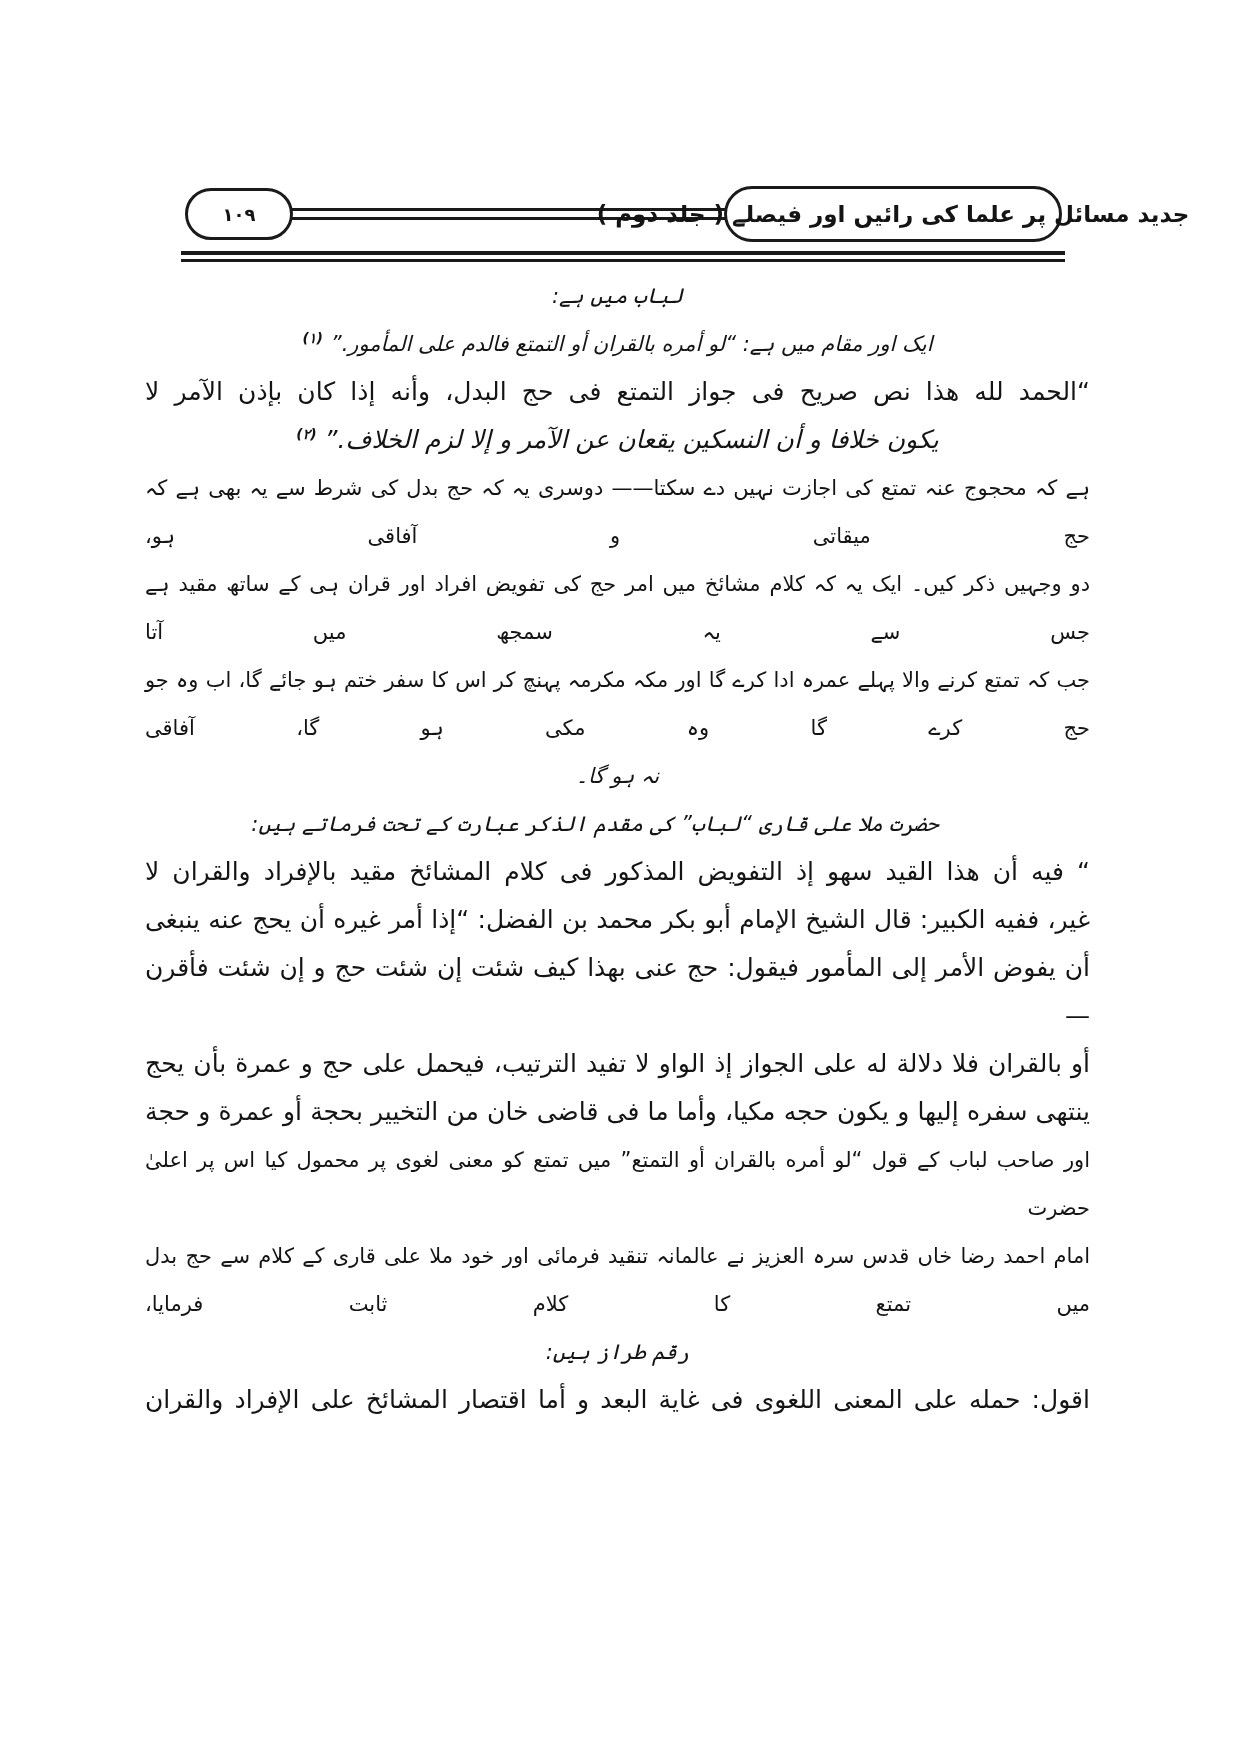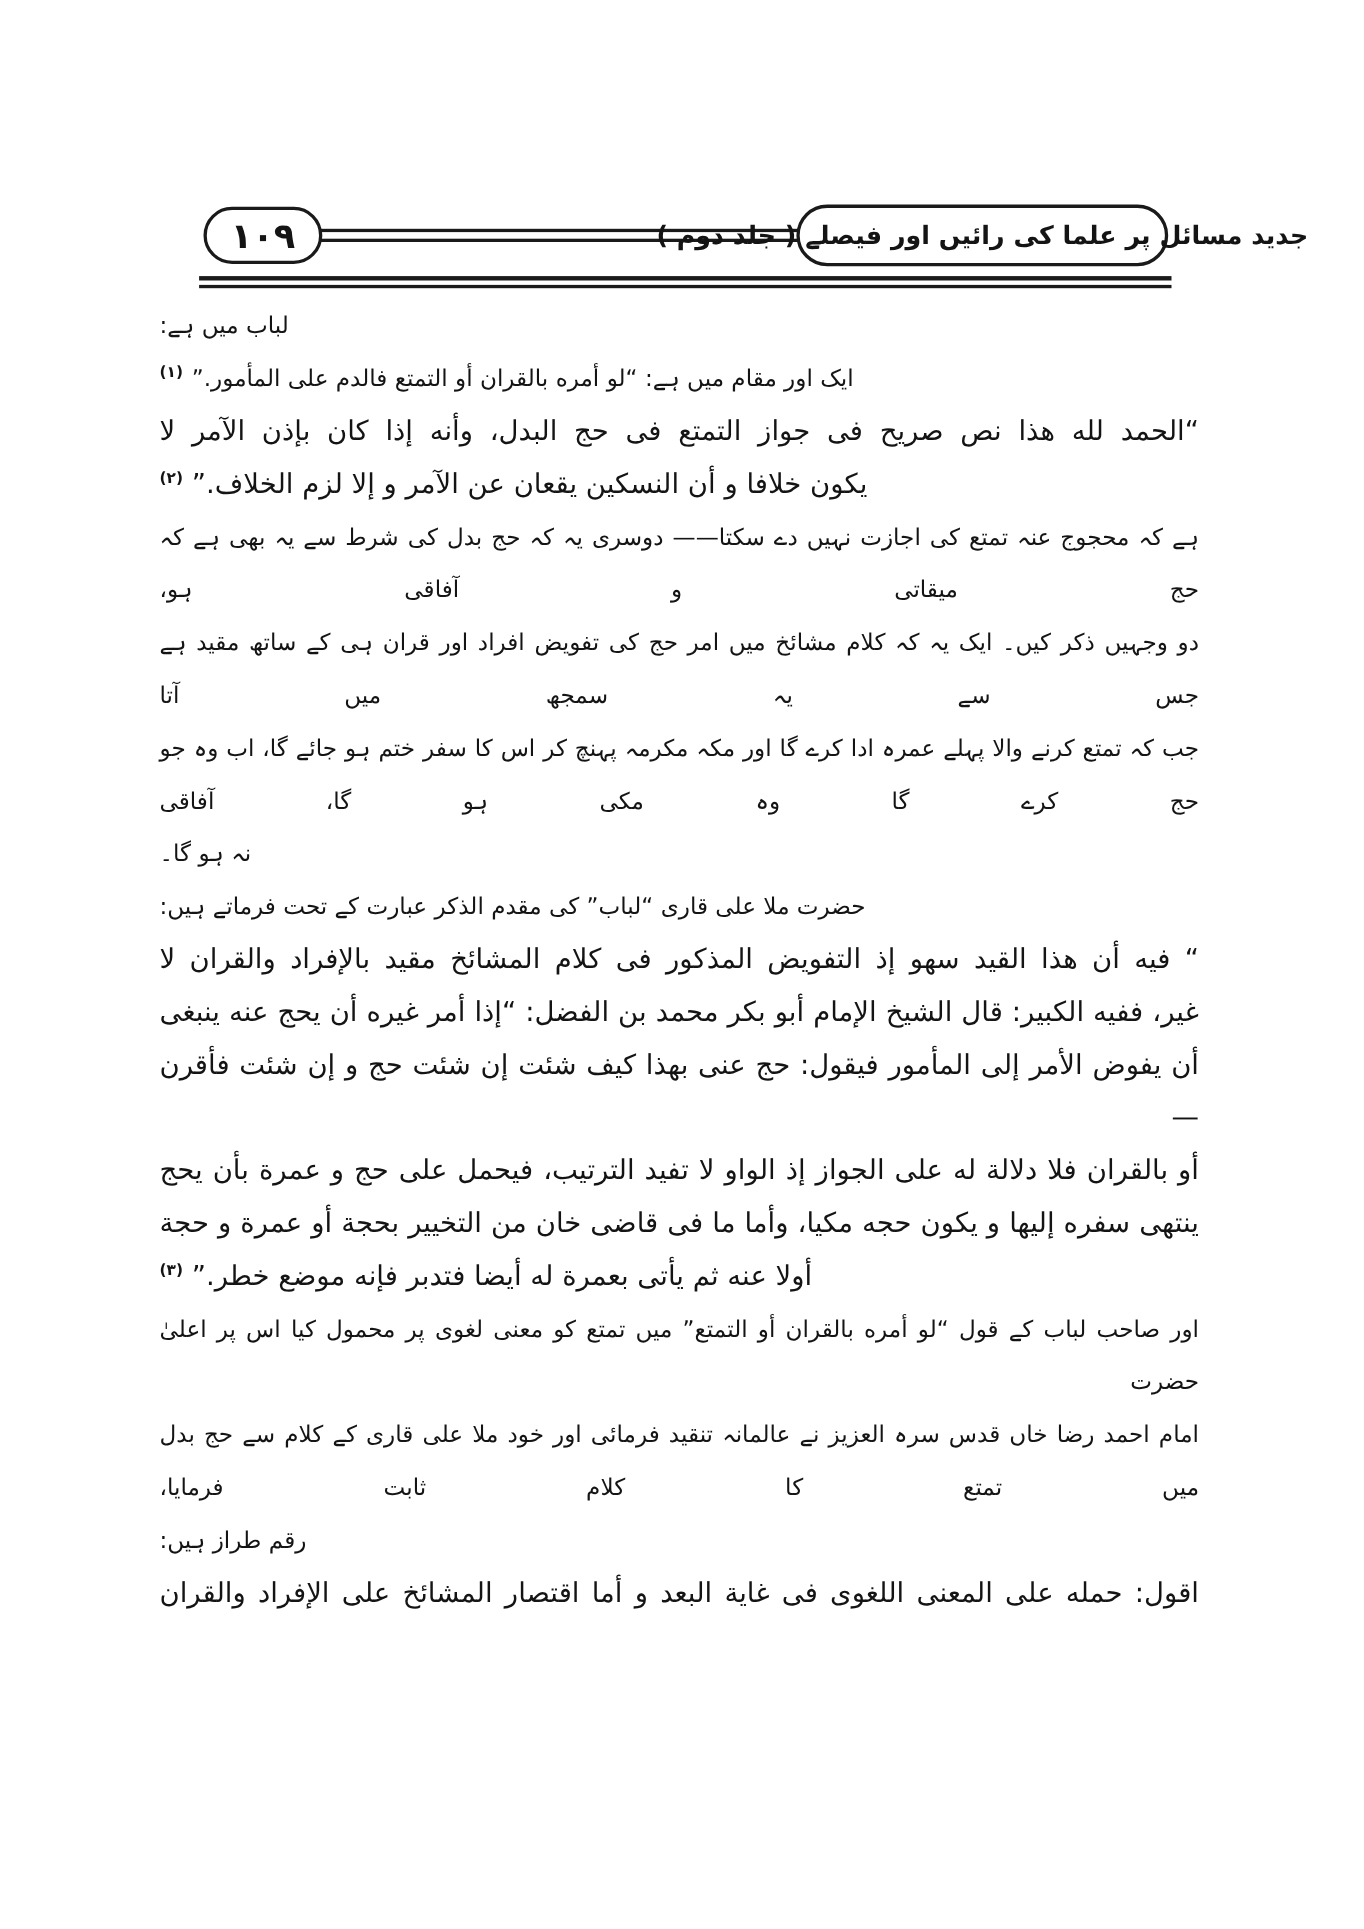--- a/index.html
+++ b/index.html
@@ -12,40 +12,40 @@
   
   .hdr{
     direction:ltr;display:flex;align-items:center;
     margin:0 178px 0 185px;height:56px;
   }
   .capsule{
     border:3px solid #1a1a1a;border-radius:34px;background:#fff;
     display:flex;align-items:center;justify-content:center;
     box-sizing:border-box;z-index:2;
   }
-  .pagenum-capsule{width:108px;height:52px;font-size:32px;font-weight:bold;}
+  .pagenum-capsule{width:108px;height:52px;font-size:18px;font-weight:bold;}
   .title-capsule{width:338px;height:56px;font-size:23px;font-weight:bold;direction:rtl;white-space:nowrap;padding:0 10px;}
   .hdr-connector{
     flex:1;height:12px;box-sizing:border-box;
     border-top:3px solid #1a1a1a;border-bottom:3px solid #1a1a1a;
     margin:0 -4px;z-index:1;
   }
   .hdr-rule{
     margin:9px 175px 0 181px;height:4px;box-sizing:content-box;
     border-top:4px solid #1a1a1a;border-bottom:3px solid #1a1a1a;
   }
   
   .content{margin:10px 150px 0 145px;}
   .line{
     min-height:48px;line-height:48px;white-space:normal;
   }
   .line.urdu{font-size:21px;}
   .line.arabic{font-size:25px;}
   .line.justify{text-align:justify;text-align-last:justify;}
-  .line.right{text-align:left;}
+  .line.right{text-align:center;font-style:italic;}
   .fn-marker{
     font-size:14px;line-height:1;vertical-align:super;
     margin-right:8px;font-weight:bold;
   }
 </style>
 </head>
 <body>
 
 <div class="page">
 
@@ -70,21 +70,20 @@
         <div class="line urdu justify"><span>ہے کہ محجوج عنہ تمتع کی اجازت نہیں دے سکتا—— دوسری یہ کہ حج بدل کی شرط سے یہ بھی ہے کہ حج میقاتی و آفاقی ہو،</span></div>
         <div class="line urdu justify"><span>دو وجہیں ذکر کیں۔ ایک یہ کہ کلام مشائخ میں امر حج کی تفویض افراد اور قران ہی کے ساتھ مقید ہے جس سے یہ سمجھ میں آتا</span></div>
         <div class="line urdu justify"><span>جب کہ تمتع کرنے والا پہلے عمرہ ادا کرے گا اور مکہ مکرمہ پہنچ کر اس کا سفر ختم ہو جائے گا، اب وہ جو حج کرے گا وہ مکی ہو گا، آفاقی</span></div>
         <div class="line urdu right"><span>نہ ہو گا۔</span></div>
         <div class="line urdu right" style="padding-right: 45px;"><span>حضرت ملا علی قاری “لباب” کی مقدم الذکر عبارت کے تحت فرماتے ہیں:</span></div>
         <div class="line arabic justify"><span>“ فيه أن هذا القيد سهو إذ التفويض المذكور فى كلام المشائخ مقيد بالإفراد والقران لا</span></div>
         <div class="line arabic justify"><span>غير، ففيه الكبير: قال الشيخ الإمام أبو بكر محمد بن الفضل: “إذا أمر غيره أن يحج عنه ينبغى</span></div>
         <div class="line arabic justify"><span>أن يفوض الأمر إلى المأمور فيقول: حج عنى بهذا كيف شئت إن شئت حج و إن شئت فأقرن —</span></div>
         <div class="line arabic justify"><span>أو بالقران فلا دلالة له على الجواز إذ الواو لا تفيد الترتيب، فيحمل على حج و عمرة بأن يحج</span></div>
         <div class="line arabic justify"><span>ينتهى سفره إليها و يكون حجه مكيا، وأما ما فى قاضى خان من التخيير بحجة أو عمرة و حجة</span></div>
-        <div class="line arabic right"><span>أولا عنه ثم يأتى بعمرة له أيضا فتدبر فإنه موضع خطر.”</span><sup class="fn-marker">(٣)</sup></div>
         <div class="line urdu justify"><span>اور صاحب لباب کے قول “لو أمره بالقران أو التمتع” میں تمتع کو معنی لغوی پر محمول کیا اس پر اعلیٰ حضرت</span></div>
         <div class="line urdu justify"><span>امام احمد رضا خاں قدس سرہ العزیز نے عالمانہ تنقید فرمائی اور خود ملا علی قاری کے کلام سے حج بدل میں تمتع کا كلام ثابت فرمایا،</span></div>
         <div class="line urdu right"><span>رقم طراز ہیں:</span></div>
         <div class="line arabic justify"><span>اقول: حمله على المعنى اللغوى فى غاية البعد و أما اقتصار المشائخ على الإفراد والقران</span></div>
       </div>
 
   </main>
 
 </div>
 

